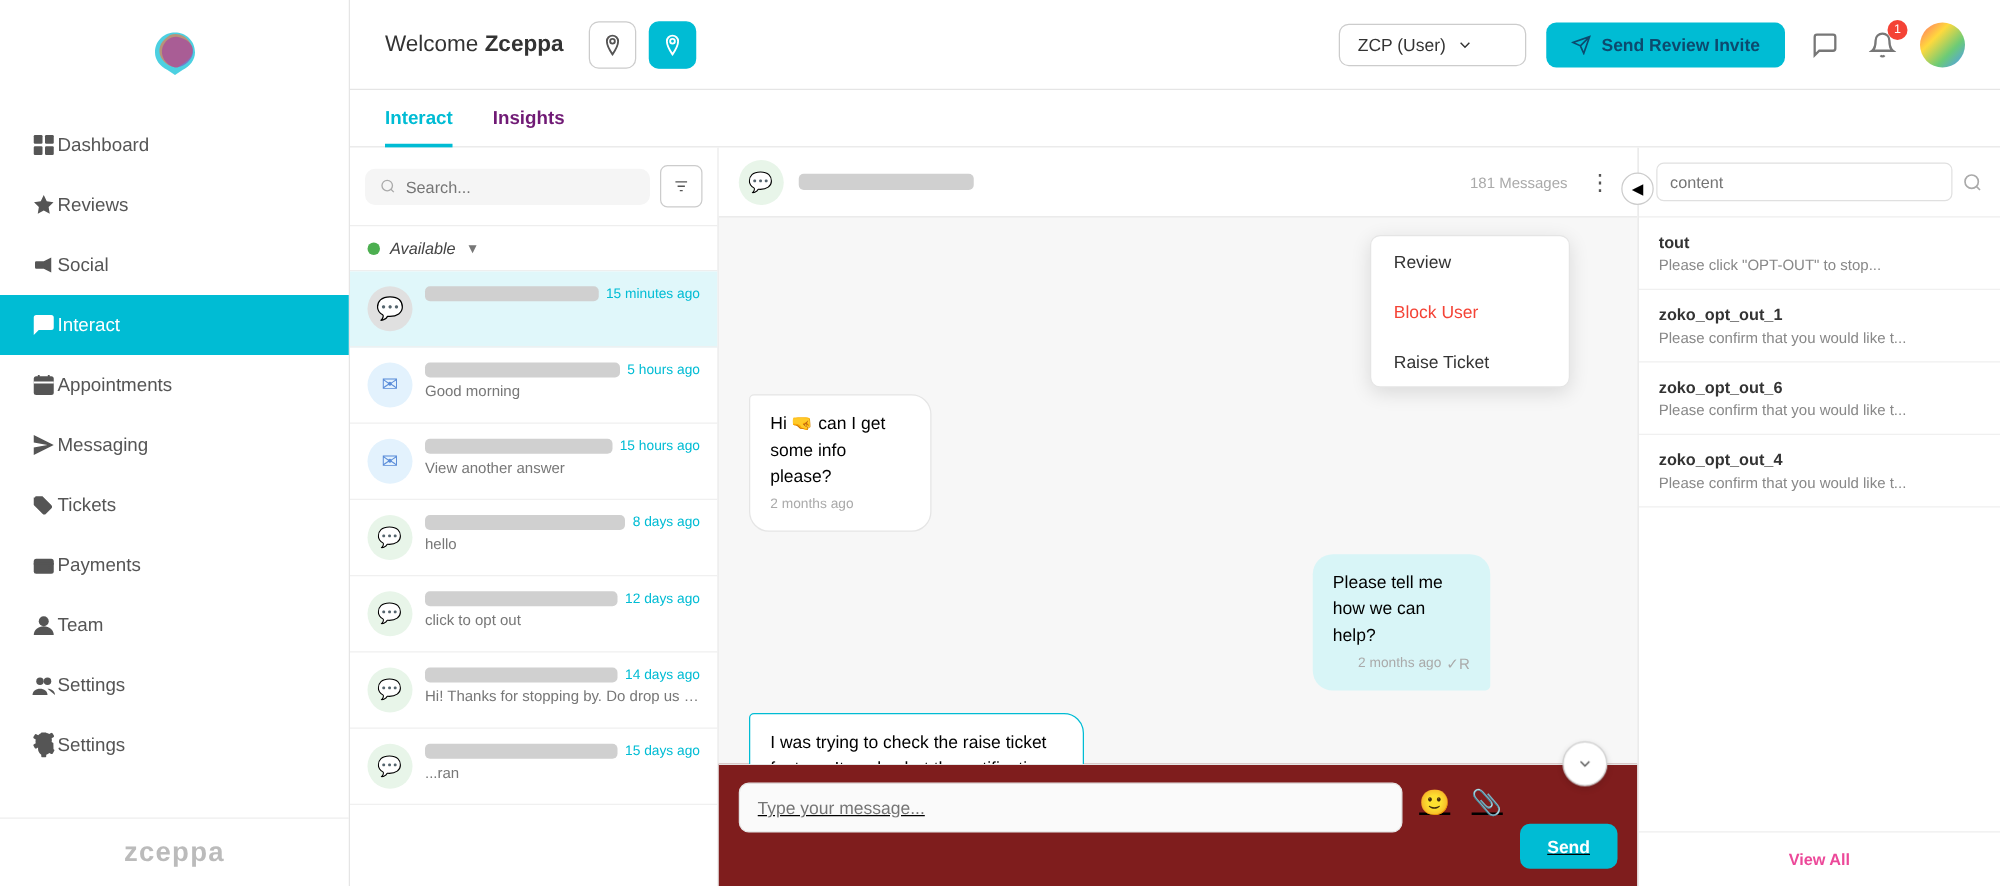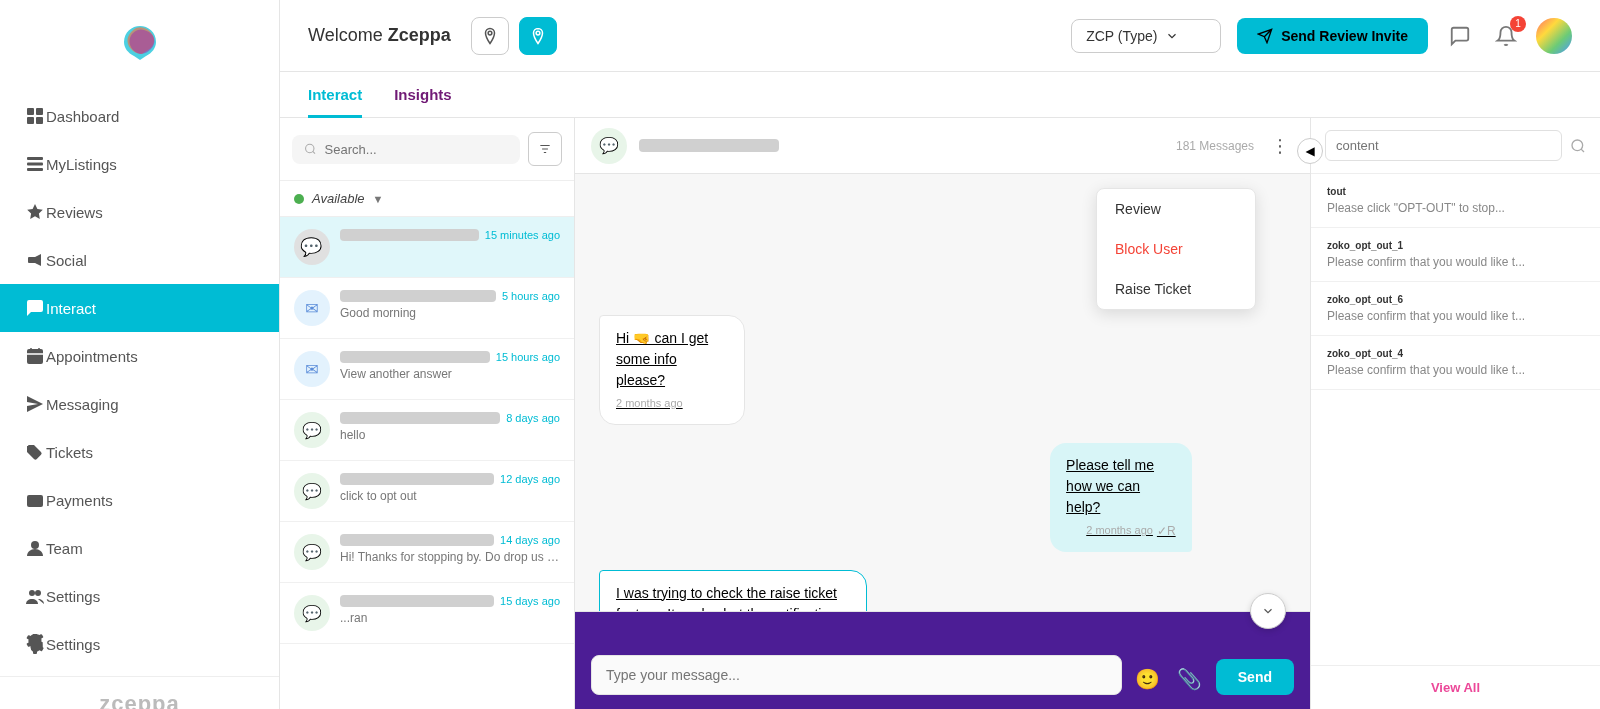--- a/index.html
+++ b/index.html
@@ -116,21 +116,21 @@
       border-radius: 8px;
       padding: 8px 14px;
       background: #fff;
       cursor: pointer;
       font-size: 14px;
       color: #333;
       min-width: 150px;
     }
     .send-review-btn {
       background: #00bcd4;
-      color: #000000;
+      color: #0c4a6e;
       border: none;
       border-radius: 8px;
       padding: 10px 20px;
       font-size: 14px;
       font-weight: 600;
       cursor: pointer;
       display: flex;
       align-items: center;
       gap: 8px;
     }
@@ -322,21 +322,20 @@
       font-size: 18px;
       color: #555;
     }
     .messages-area {
       flex: 1;
       overflow-y: auto;
       padding: 20px 24px;
       display: flex;
       flex-direction: column;
       gap: 18px;
-      text-decoration: underline;
     }
     .msg-bubble {
       max-width: 60%;
       padding: 12px 16px;
       border-radius: 16px;
       font-size: 14px;
       line-height: 1.5;
     }
     .msg-bubble.received {
       background: #fff;
@@ -378,26 +377,27 @@
       border: 1px solid #ccc;
       display: flex;
       align-items: center;
       justify-content: center;
       cursor: pointer;
       font-size: 14px;
       color: #555;
       box-shadow: 0 2px 6px rgba(0,0,0,0.15);
     }
     .chat-input-area {
-      background: #4c1d95;
+      background: #7f1d1d;
       border-top: 1px solid #e5e5e5;
       padding: 14px 16px;
       display: flex;
-      align-items: flex-end;
+      align-items: flex-start;
       gap: 10px;
+      text-decoration: underline;
     }
     .chat-input {
       flex: 1;
       border: 1px solid #e5e5e5;
       border-radius: 8px;
       padding: 11px 14px;
       font-size: 14px;
       outline: none;
       color: #555;
       background: #fafafa;
@@ -487,21 +487,21 @@
       padding: 7px 10px;
       font-size: 13px;
       outline: none;
     }
     .template-list { flex: 1; overflow-y: auto; }
     .template-item {
       padding: 12px 16px;
       border-bottom: 1px solid #f0f0f0;
       cursor: pointer;
     }
-    .template-name { font-size: 10px; font-weight: 600; color: #333; margin-bottom: 4px; }
+    .template-name { font-size: 13px; font-weight: 600; color: #333; margin-bottom: 4px; }
     .template-preview { font-size: 12px; color: #888; white-space: nowrap; overflow: hidden; text-overflow: ellipsis; }
     .view-all-btn {
       padding: 14px;
       text-align: center;
       color: #ec4899;
       font-size: 13px;
       font-weight: 600;
       cursor: pointer;
       border-top: 1px solid #eee;
     }
@@ -540,30 +540,20 @@
         <svg viewBox="0 0 20 20" fill="currentColor">
             <rect x="2" y="2" width="7" height="7" rx="1"></rect>
             <rect x="11" y="2" width="7" height="7" rx="1"></rect>
             <rect x="2" y="11" width="7" height="7" rx="1"></rect>
             <rect x="11" y="11" width="7" height="7" rx="1"></rect>
           </svg>
       </div>
       <span>Dashboard</span>
     </div>
 
-    <div class="nav-item">
-      <div class="nav-icon">
-        <svg viewBox="0 0 20 20" fill="currentColor">
-            <rect x="2" y="3" width="16" height="3" rx="1"></rect>
-            <rect x="2" y="8.5" width="16" height="3" rx="1"></rect>
-            <rect x="2" y="14" width="16" height="3" rx="1"></rect>
-          </svg>
-      </div>
-      <span>MyListings</span>
-    </div>
 
     <div class="nav-item">
       <div class="nav-icon">
         <svg viewBox="0 0 20 20" fill="currentColor">
             <path d="M10 2l2.4 4.9 5.4.8-3.9 3.8.9 5.4L10 14.3l-4.8 2.6.9-5.4L2.2 7.7l5.4-.8z"></path>
           </svg>
       </div>
       <span>Reviews</span>
     </div>
 
@@ -678,21 +668,21 @@
       </button>
       <button class="icon-btn active">
         <svg width="18" height="18" viewBox="0 0 24 24" fill="none" stroke="currentColor" stroke-width="2">
             <path d="M12 2C8.7 2 6 4.7 6 8c0 5.3 6 14 6 14s6-8.7 6-14c0-3.3-2.7-6-6-6z"></path>
             <circle cx="12" cy="8" r="2.5"></circle>
           </svg>
       </button>
     </div>
     <div class="topbar-spacer"></div>
     <div class="zcp-dropdown">
-      <span>ZCP (Type)</span>
+      <span>ZCP (User)</span>
       <svg width="14" height="14" viewBox="0 0 24 24" fill="none" stroke="currentColor" stroke-width="2">
           <path d="M6 9l6 6 6-6"></path>
         </svg>
     </div>
     <button class="send-review-btn">
       <svg width="16" height="16" viewBox="0 0 24 24" fill="none" stroke="currentColor" stroke-width="2">
           <path d="M22 2L11 13M22 2L15 22l-4-9-9-4 20-7z"></path>
         </svg>
       <span>Send Review Invite</span>
     </button>

